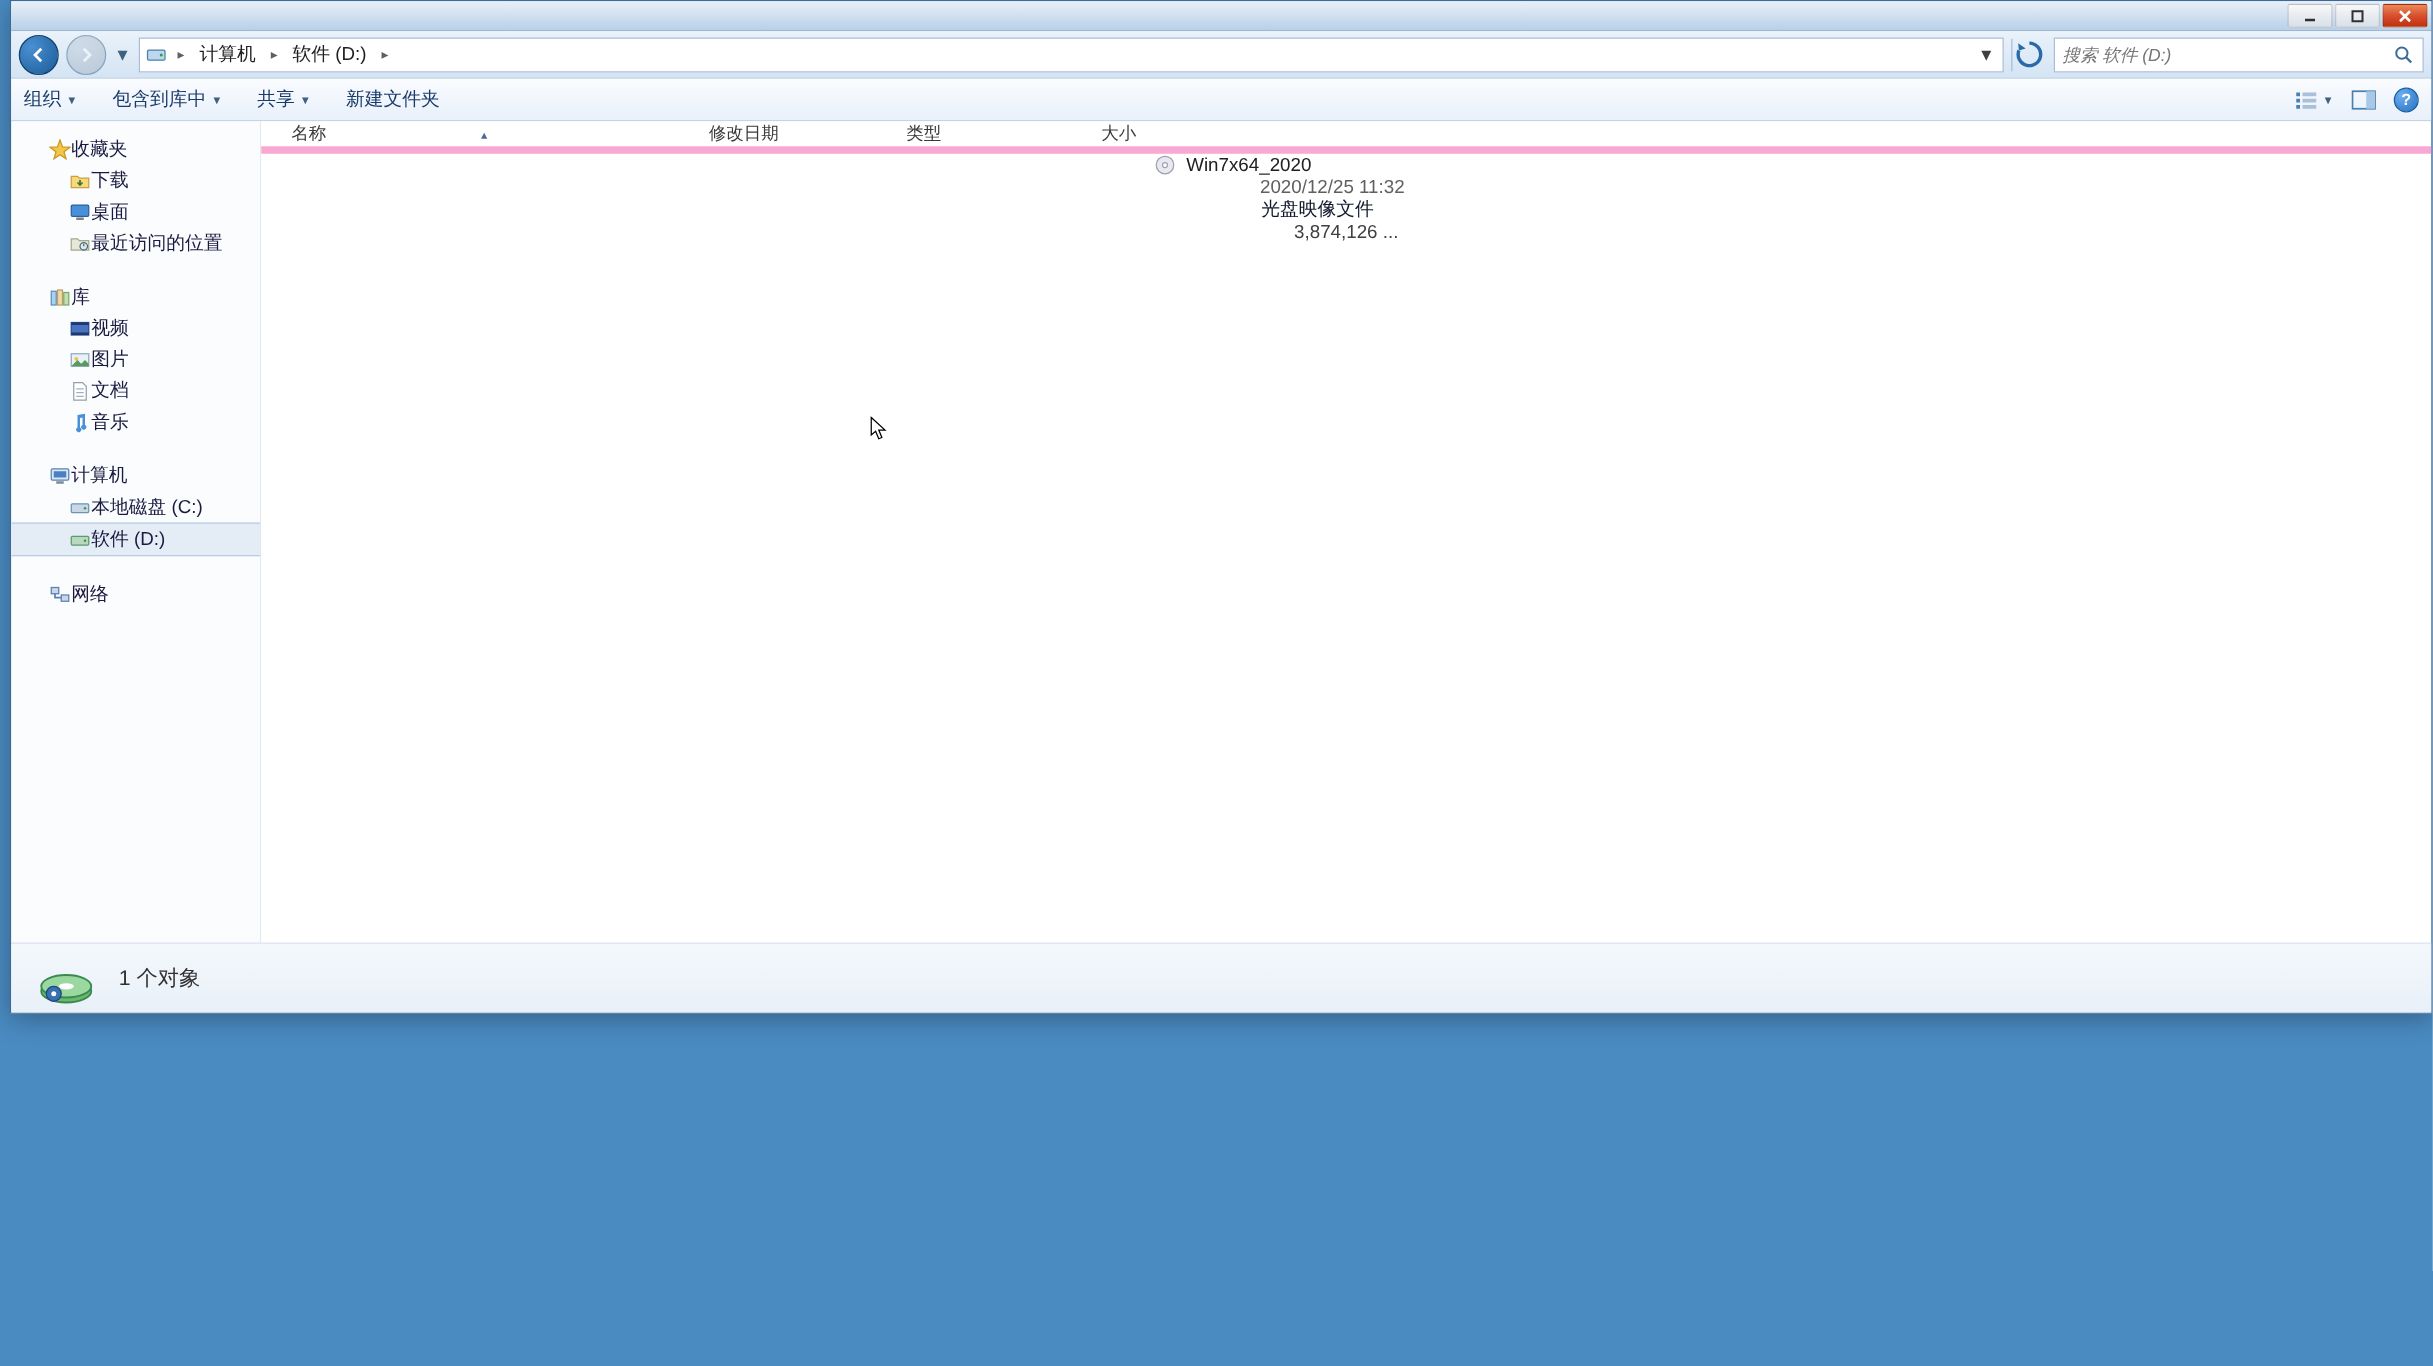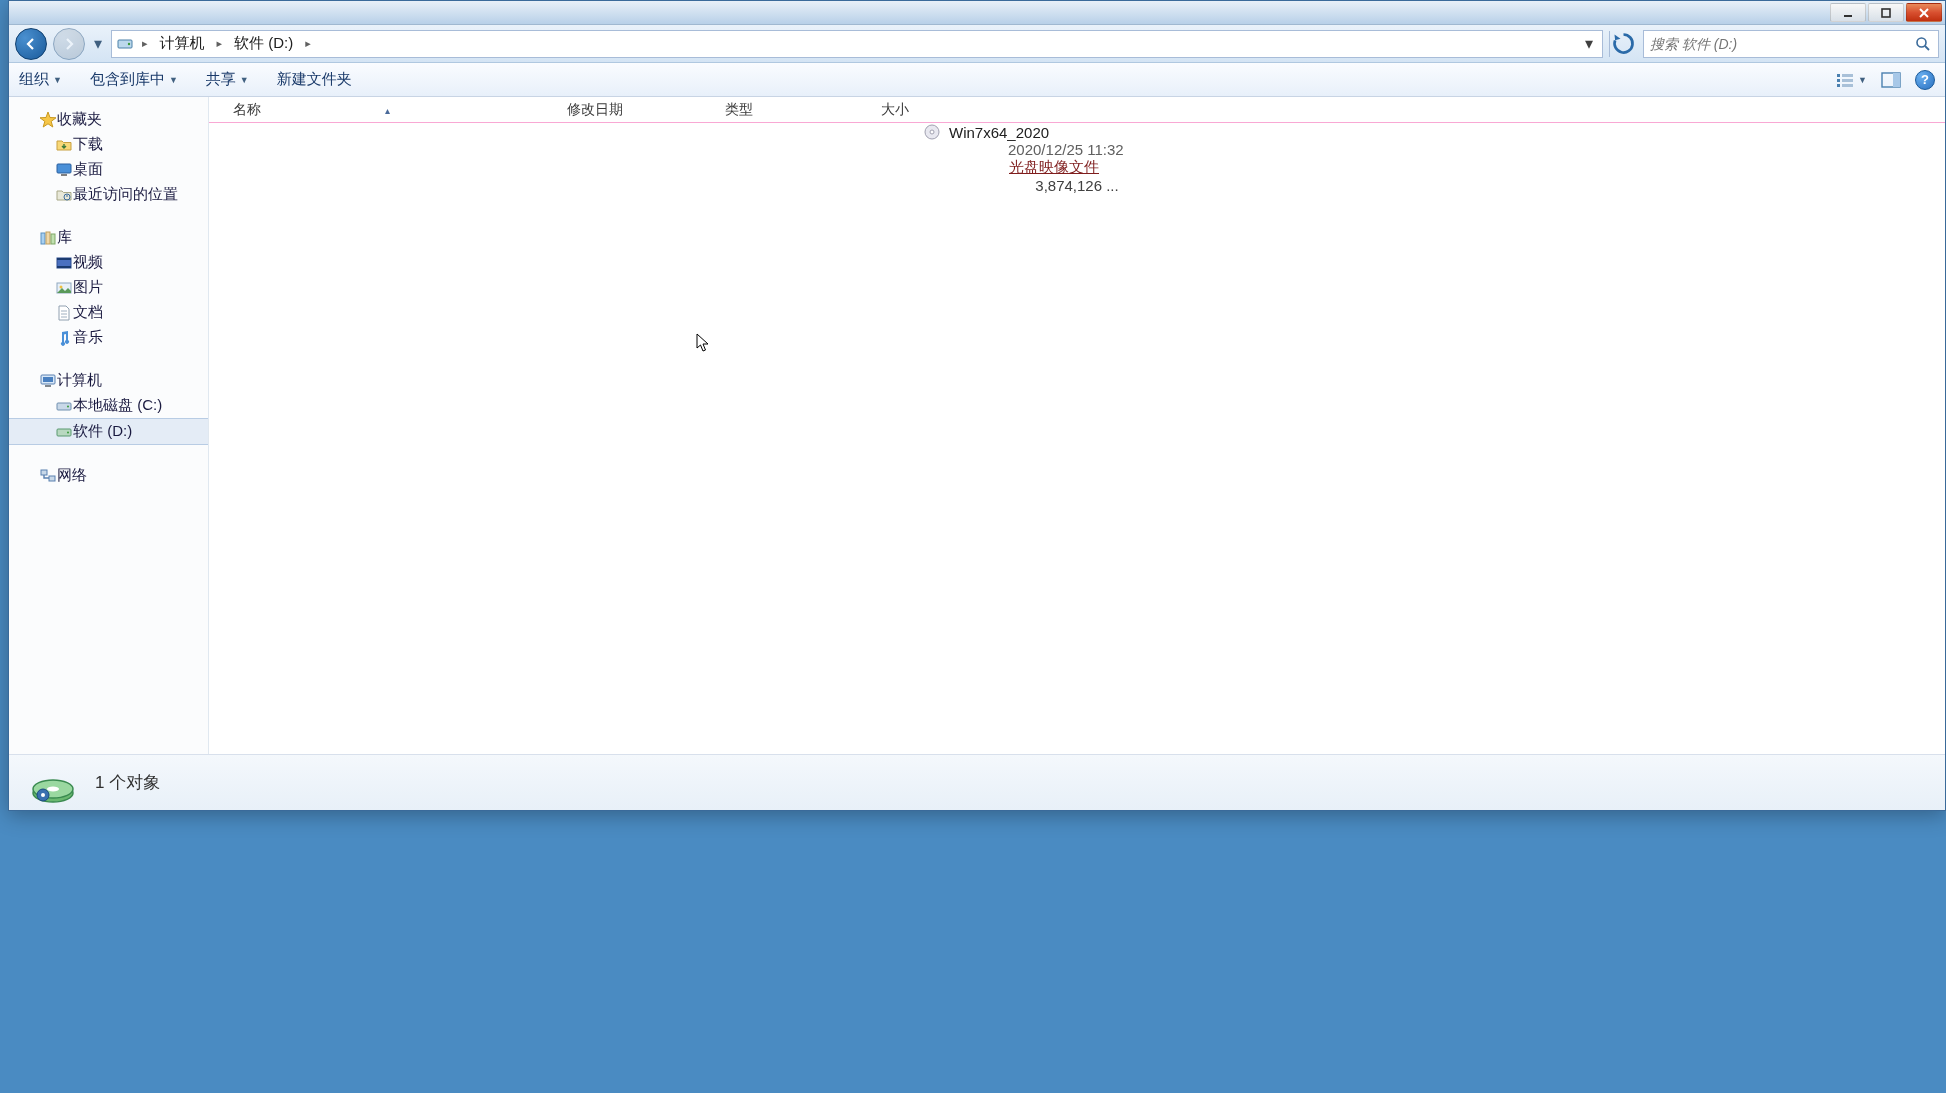--- a/index.html
+++ b/index.html
@@ -141,39 +141,39 @@
 .content {
   flex:1;
   display:flex;
   flex-direction:column;
   background:#fff;
 }
 .colhead {
   height: 26px;
   display:flex;
   align-items:center;
-  border-bottom: 1px solid #f9a8d4;
+  border-bottom: 6px solid #f9a8d4;
   font-size: 14px; color:#3a3a3a;
 }
 .col { padding: 0 10px; }
 .col.name { width: 348px; padding-left: 24px; }
 .col.date { width: 158px; }
 .col.type { width: 156px; }
 .col.size { flex:1; }
 .sort-ind { margin-left: 120px; color:#4a6a9a; font-size:10px; }
 
 .filerow {
   height: 32px;
   display:flex; align-items:center;
   font-size: 15px; color:#202020;flex-direction:column;
 }
 .filerow .fcell { padding: 0 10px; }
 .filerow .fname { width: 348px; padding-left: 20px; display:flex; align-items:center; gap:8px; }
 .filerow .fdate { width: 158px; color:#606060; }
-.filerow .ftype { width: 156px; color:#7f1d1d;text-decoration:underline; }
+.filerow .ftype { width: 156px; color:#0f172a; }
 .filerow .fsize { flex:1; color:#404040; }
 .fileicon { width:18px; height:18px; display:inline-flex; align-items:center; justify-content:center; }
 
 .cursor { position:absolute; left:487px; top:236px; width:16px; height:20px; pointer-events:none; }
 
 
 .statusbar {
   height: 56px;
   border-top: 1px solid #d8e0ec;
   background: linear-gradient(to bottom, #f4f8fc, #e8f0f8);

